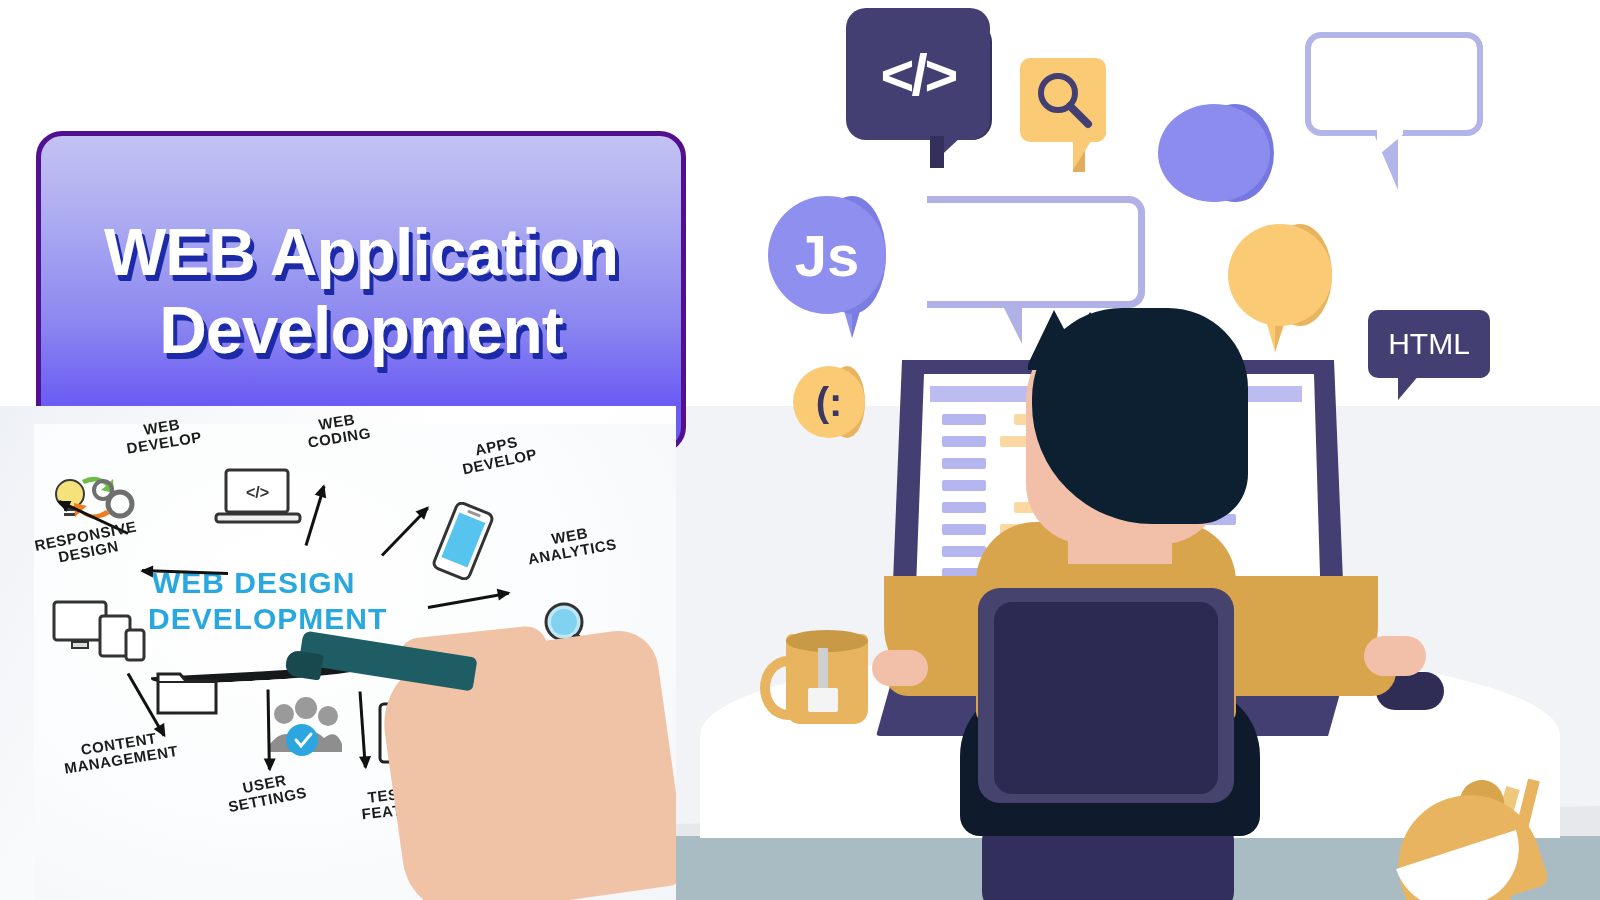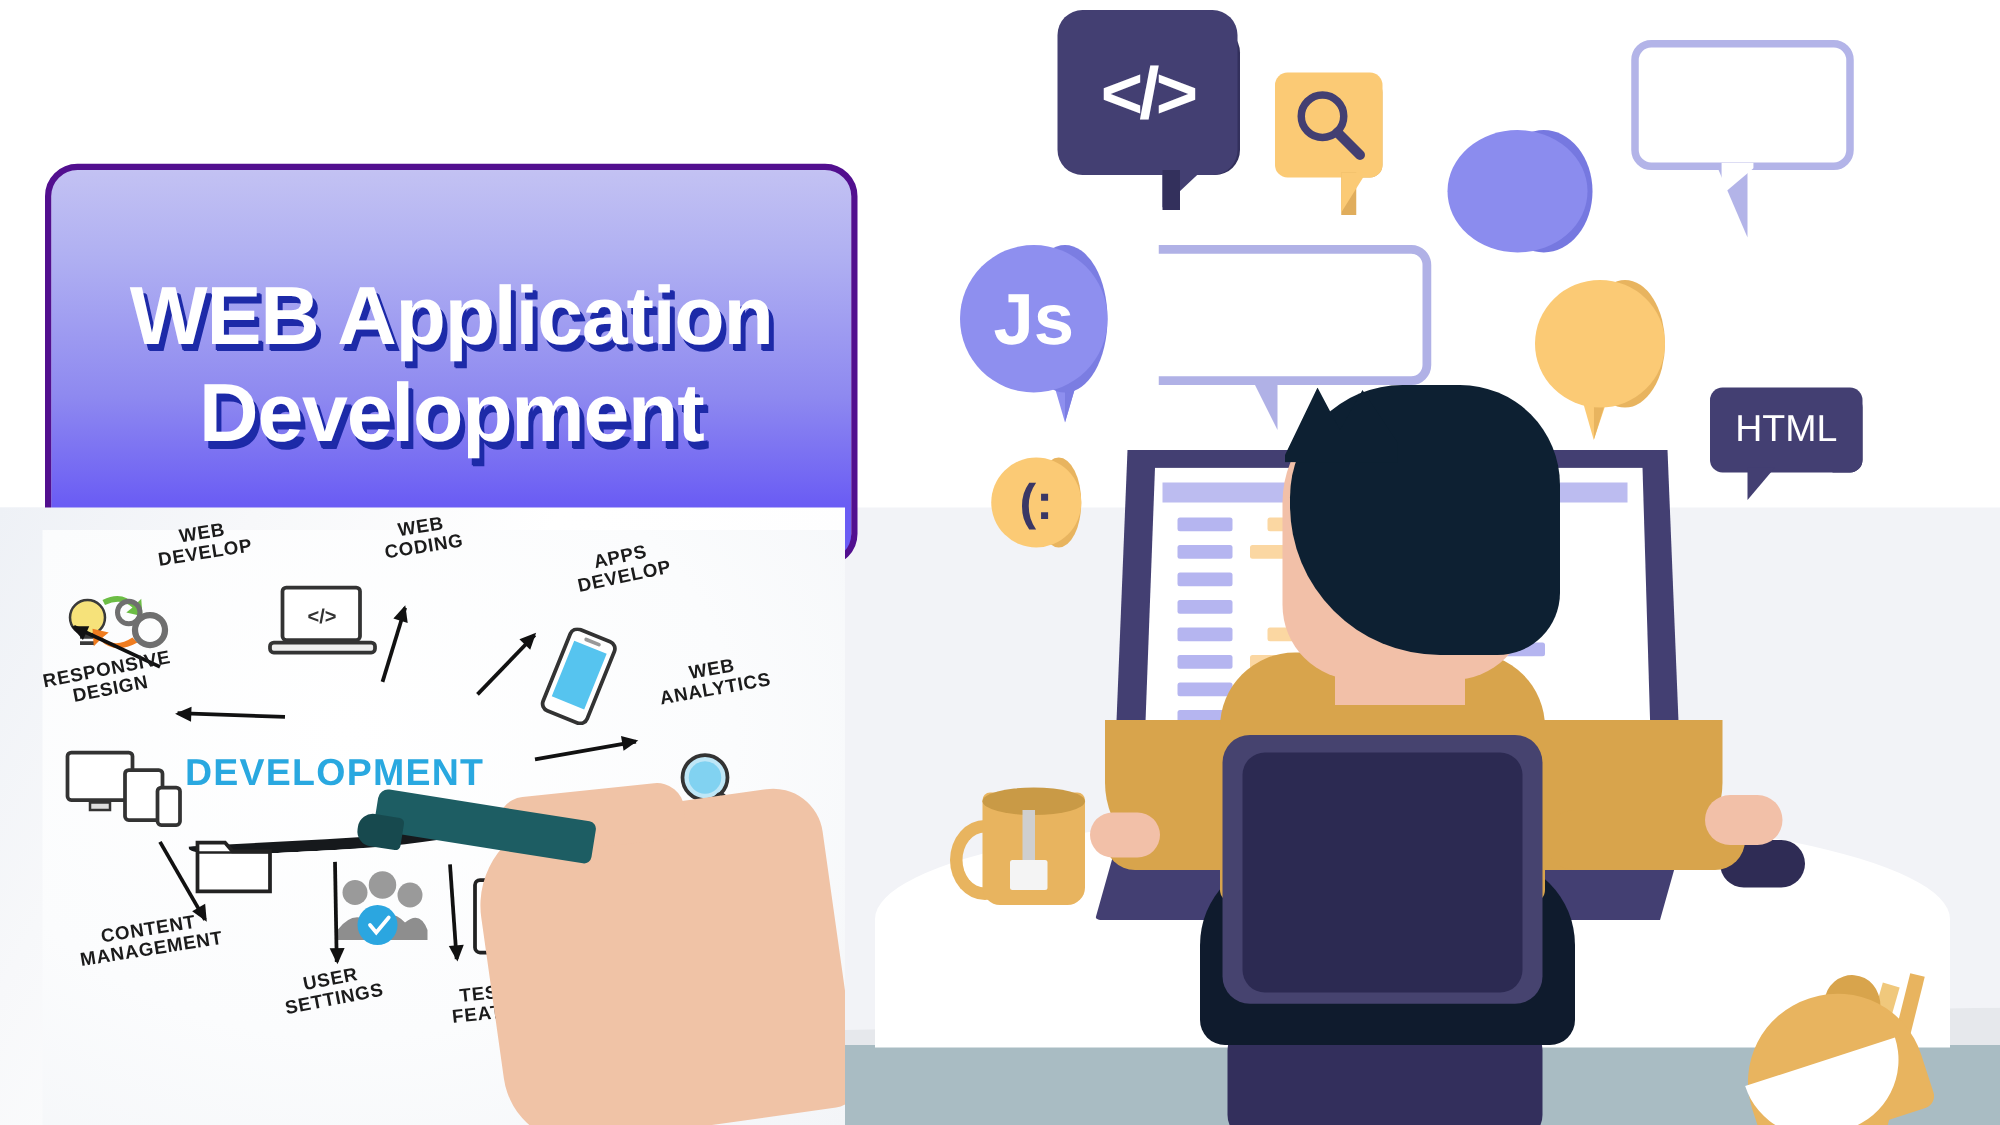--- a/index.html
+++ b/index.html
@@ -339,20 +339,21 @@
     <div class="lamp-shade-in"></div>
 
   </div>
 
   <div class="bg-left-photo">
     <div class="photo-inner"></div>
   </div>
 
   <div class="wb">
 
+    <div class="wb-center1" style="left:152px;top:160px;">WEB DESIGN</div>
     <div class="wb-center2" style="left:148px;top:196px;">DEVELOPMENT</div>
     <div class="wb-underline"></div>
 
     <div class="wb-node" style="left:108px;top:13px;width:110px;transform:rotate(-9deg);">
       <span>WEB</span><br>
       <span>DEVELOP</span>
     </div>
     <svg class="ic" style="left:48px;top:62px;" width="90" height="56" viewBox="0 0 90 56">
       <circle cx="22" cy="26" r="14" fill="#f6e27a" stroke="#3a3a3a" stroke-width="2"></circle>
       <rect x="16" y="40" width="12" height="3" fill="#3a3a3a"></rect>

